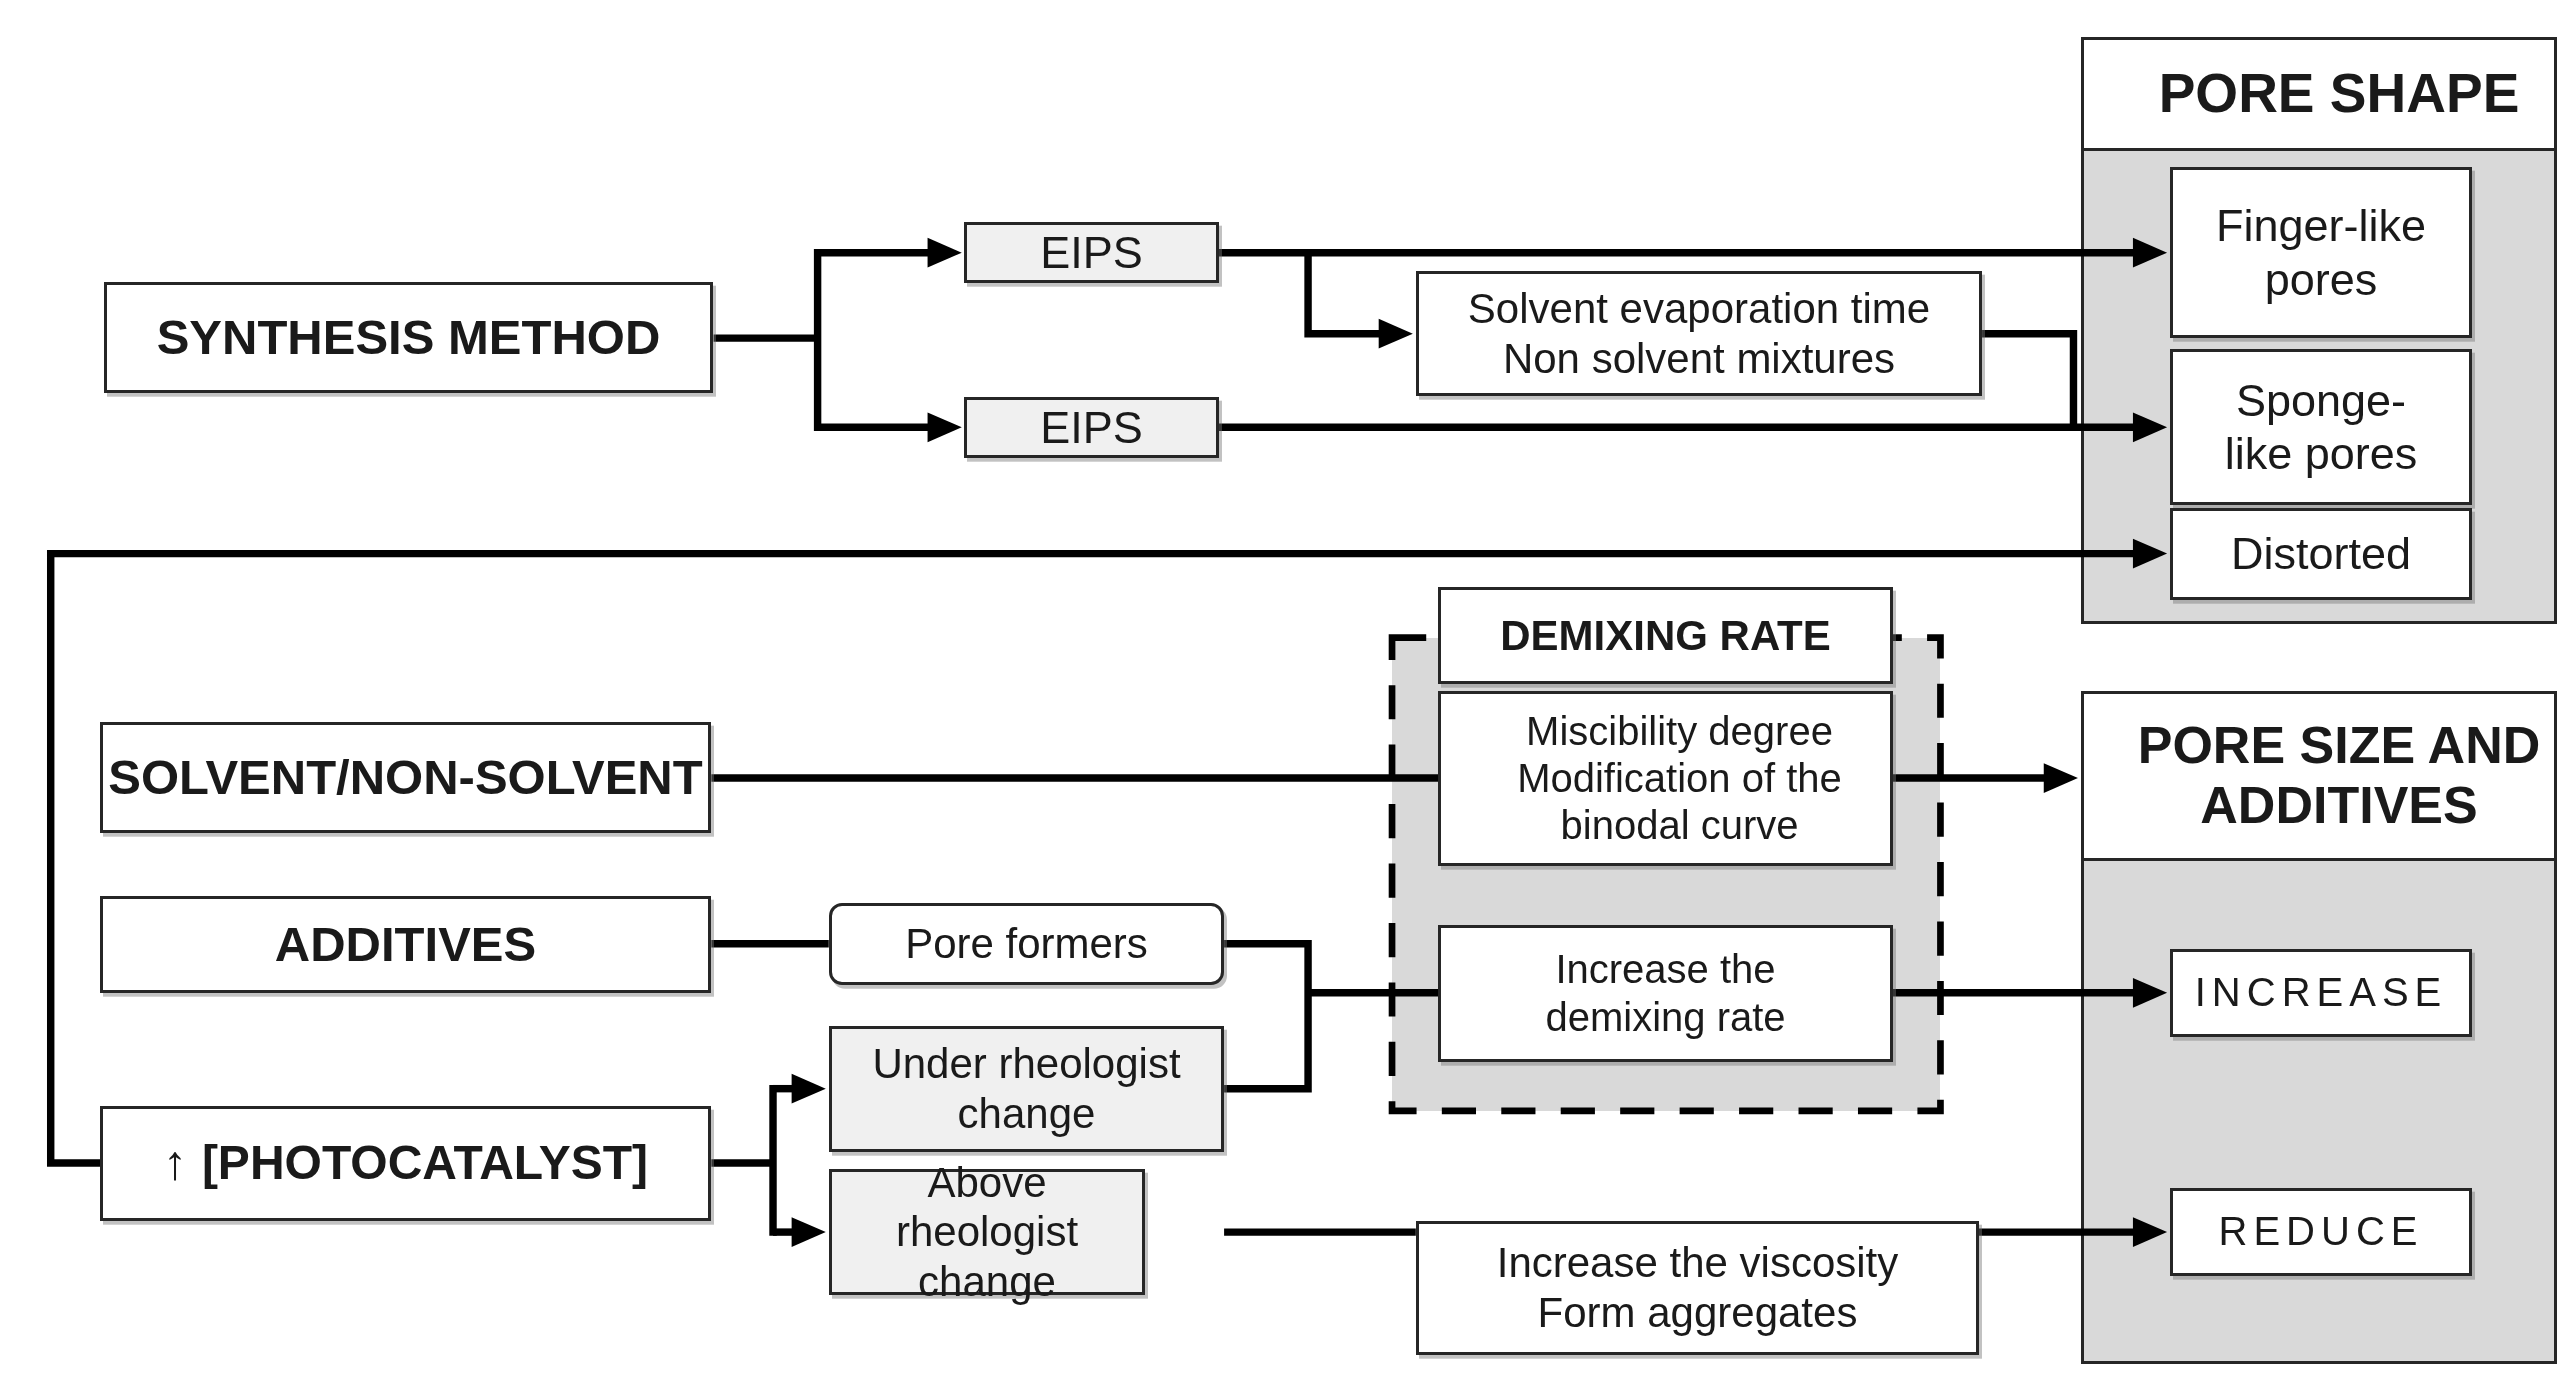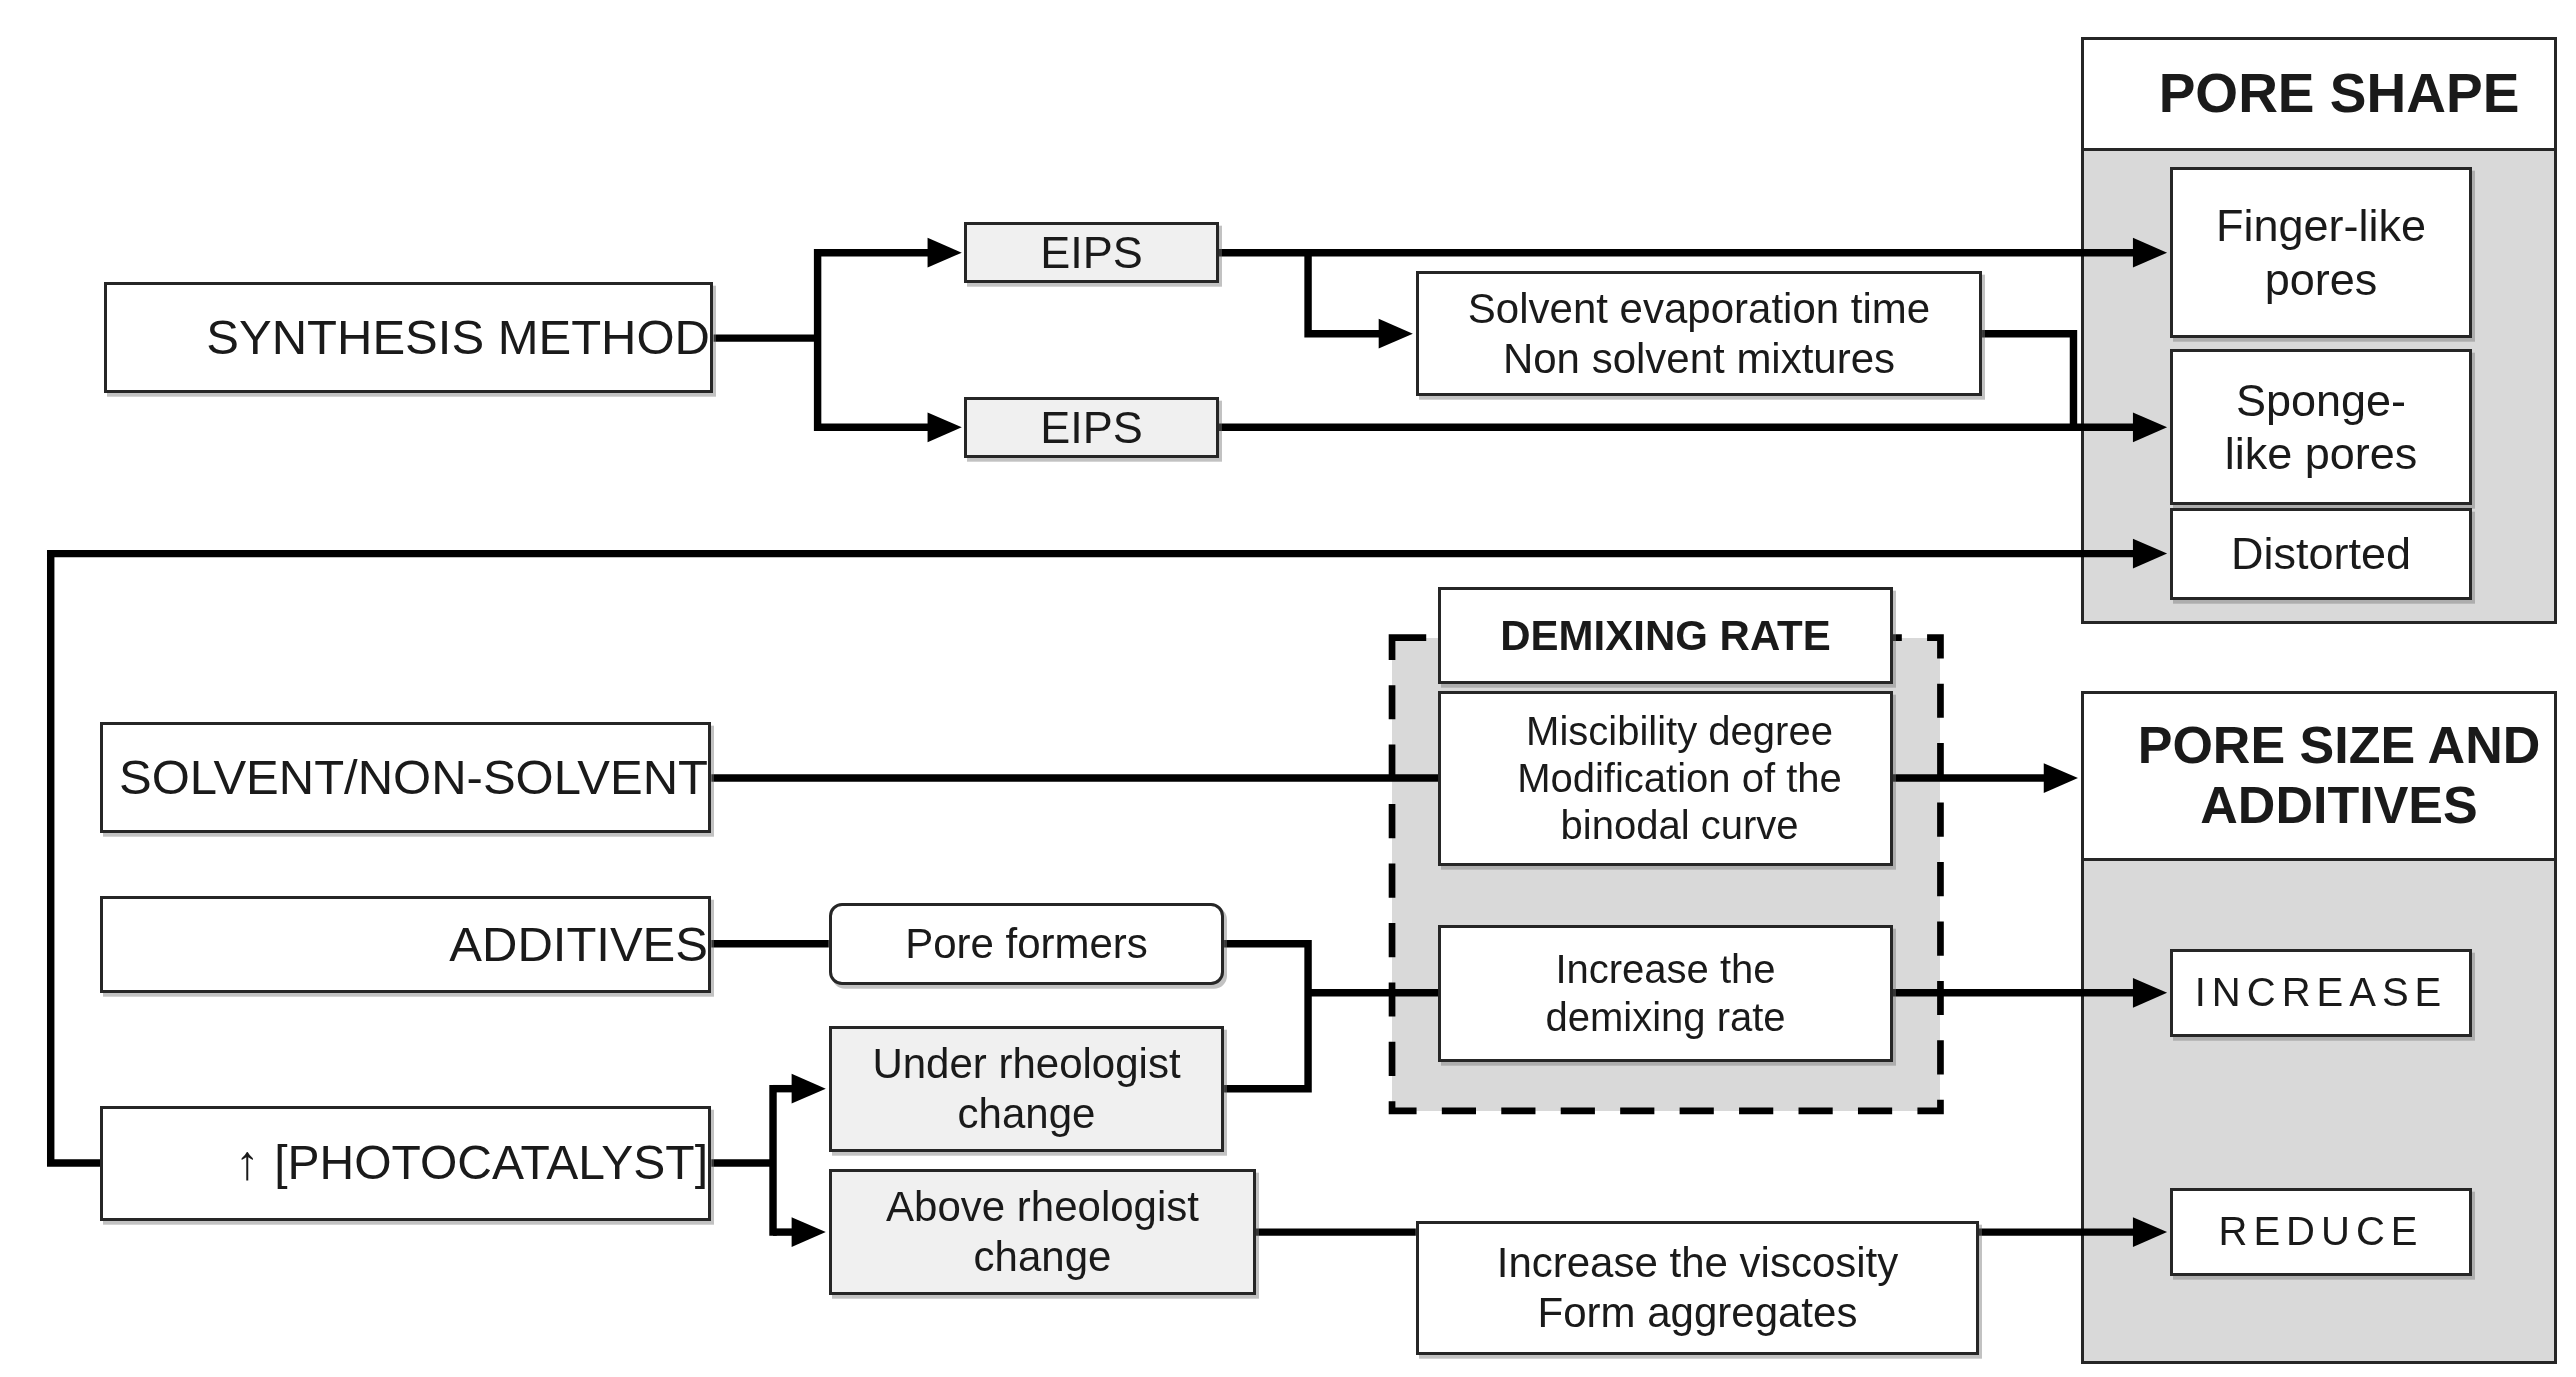--- a/index.html
+++ b/index.html
@@ -8,21 +8,21 @@
   .lines{position:absolute;left:0;top:0;z-index:1;}
   .box{position:absolute;box-sizing:border-box;border:3px solid #262626;background:#ffffff;
        display:flex;flex-direction:column;align-items:center;justify-content:center;
        text-align:center;z-index:2;box-shadow:3px 3.7px 0 rgba(120,120,120,.45);line-height:1.18;}
   .graybox{background:#f0f0f0;}
   .panel{position:absolute;box-sizing:border-box;border:3.7px solid #262626;background:#d9d9d9;
          display:flex;flex-direction:column;z-index:0;}
   .panel-header{background:#ffffff;border-bottom:3px solid #262626;display:flex;flex-direction:column;
                 align-items:center;justify-content:center;font-weight:bold;text-align:center;line-height:1.15;padding-left:40px;}
   .grayfill{position:absolute;background:#d9d9d9;z-index:0;}
-  .f-input{font-weight:normal;font-size:49px;align-items:flex-end;}
+  .f-input{font-weight:bold;font-size:49px;}
   .f-small{font-size:45px;}
   .f-mid{font-size:42px;}
   .f-mid3{font-size:40px;}
   .f-dhead{font-weight:bold;font-size:42px;}
   .f-result{font-size:40px;letter-spacing:6px;}
   .ps-title{font-size:55px;}
   .psz-title{font-size:52px;}
   .photo-row{display:flex;flex-direction:row;align-items:center;justify-content:center;gap:15px;}
 </style>
 </head>
@@ -162,21 +162,21 @@
     <div>change</div>
   </div>
 
   <div class="box f-input" style="left:100px;top:1106px;width:611px;height:115px;font-size:48px;">
     <div class="photo-row">
       <span>↑</span>
       <span>[PHOTOCATALYST]</span>
     </div>
   </div>
 
-  <div class="box graybox f-mid" style="left:829px;top:1169px;width:427px;height:126px;">
+  <div class="box graybox f-mid" style="left:829px;top:1169px;width:316px;height:126px;">
     <div>Above rheologist</div>
     <div>change</div>
   </div>
 
   <div class="box f-mid" style="left:1416px;top:1221px;width:563px;height:134px;">
     <div>Increase the viscosity</div>
     <div>Form aggregates</div>
   </div>
 
   <div class="box f-result" style="left:2170px;top:949px;width:302px;height:88px;">

